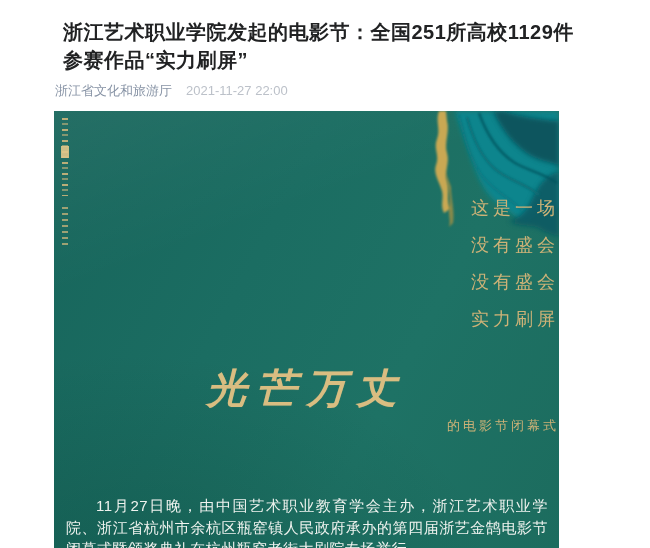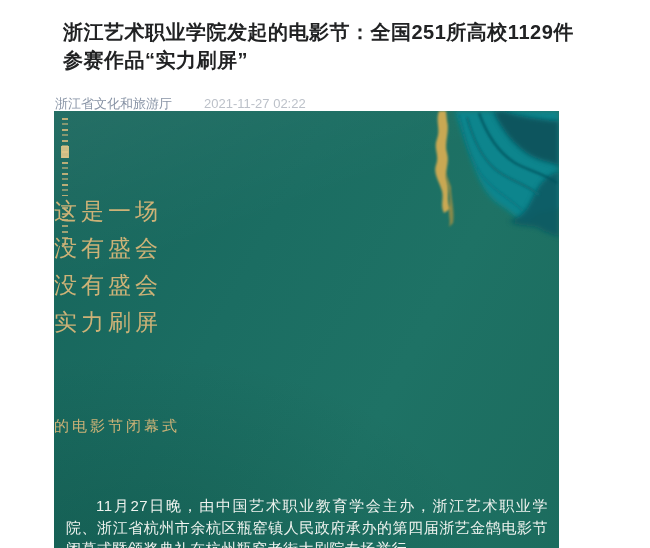--- a/index.html
+++ b/index.html
@@ -18,25 +18,25 @@
   }
   .article-title {
     margin: 8px;
     font-size: 20px;
     font-weight: 700;
     color: #212223;
     line-height: 28px;
     letter-spacing: 0.5px;
   }
   .byline {
-    margin-top: 21px;
+    margin-top: 8px;
     font-size: 13px;
     display: flex;
     align-items: baseline;
-    gap: 32px;
+    gap: 14px;
   }
   .byline .source {
     color: #8793a5;
     text-decoration: none;
     cursor: pointer;
   }
   .byline .timestamp {
     color: #bcc1c9;
   }
 
@@ -86,23 +86,23 @@
   .fabric-svg {
     position: absolute;
     right: 0; top: 0;
     display: block;
   }
 
   
   .slogan-line {
     position: absolute;
     left: 0; width: 100%;
-    text-align: left;
+    text-align: right;
     color: #cdb277;
-    font-size: 23px;
+    font-size: 18px;
     letter-spacing: 4px;
     font-weight: 400;
   }
   .slogan-0 { top: 85px; }
   .slogan-1 { top: 122px; }
   .slogan-2 { top: 159px; }
   .slogan-3 { top: 196px; }
   .slogan-4 { top: 233px; }
 
   .calligraphy {
@@ -114,23 +114,23 @@
     font-style: italic;
     font-weight: 700;
     font-size: 40px;
     letter-spacing: 10px;
     text-shadow: 0 0 1px rgba(217,189,129,0.4);
   }
 
   .subheadline {
     position: absolute;
     left: 0; top: 306px; width: 100%;
-    text-align: left;
+    text-align: right;
     color: #cdb277;
-    font-size: 15px;
+    font-size: 13px;
     letter-spacing: 3px;
   }
 
   .poster-paragraph {
     position: absolute;
     left: 12px; top: 384px;
     width: 482px;
     color: #eff3ef;
     font-size: 15px;
     line-height: 21.5px;
@@ -139,21 +139,21 @@
     letter-spacing: 0.5px;
   }
 </style>
 </head>
 <body>
 
 <div class="article-header">
   <h1 class="article-title">浙江艺术职业学院发起的电影节：全国251所高校1129件参赛作品“实力刷屏”</h1>
   <div class="byline">
     <span class="source">浙江省文化和旅游厅</span>
-    <span class="timestamp">2021-11-27 02:22</span>
+    <span class="timestamp">2021-11-27 22:00</span>
   </div>
 </div>
 
 <div class="poster">
 
   <div class="poster-side-strip">
     <div class="bright-block"></div>
   </div>
   <div class="poster-side-strip2"></div>
 
@@ -177,17 +177,18 @@
 
     <path filter="url(#soften2)" fill="#c9a853" d="M30,0 C26,10 32,18 28,28 C24,38 31,44 27,54 C24,62 30,70 33,80 C35,88 31,94 35,102 L41,98 C37,88 41,80 38,70 C35,60 41,52 38,42 C35,32 41,20 38,10 L37,0 Z"></path>
     <path filter="url(#soften2)" fill="#b5943f" opacity="0.7" d="M36,60 C38,72 42,84 40,96 C39,104 42,110 40,116 L44,112 C46,100 42,88 42,76 Z"></path>
   </svg>
 
   <div class="slogan-line slogan-0">这是一场</div>
   <div class="slogan-line slogan-1">没有盛会</div>
   <div class="slogan-line slogan-2">没有盛会</div>
   <div class="slogan-line slogan-3">实力刷屏</div>
 
+  <div class="calligraphy">光芒万丈</div>
 
   <div class="subheadline">的电影节闭幕式</div>
 
   <div class="poster-paragraph">11月27日晚，由中国艺术职业教育学会主办，浙江艺术职业学院、浙江省杭州市余杭区瓶窑镇人民政府承办的第四届浙艺金鹄电影节闭幕式暨颁奖典礼在杭州瓶窑老街大剧院专场举行</div>
 </div>
 
 </body></html>

